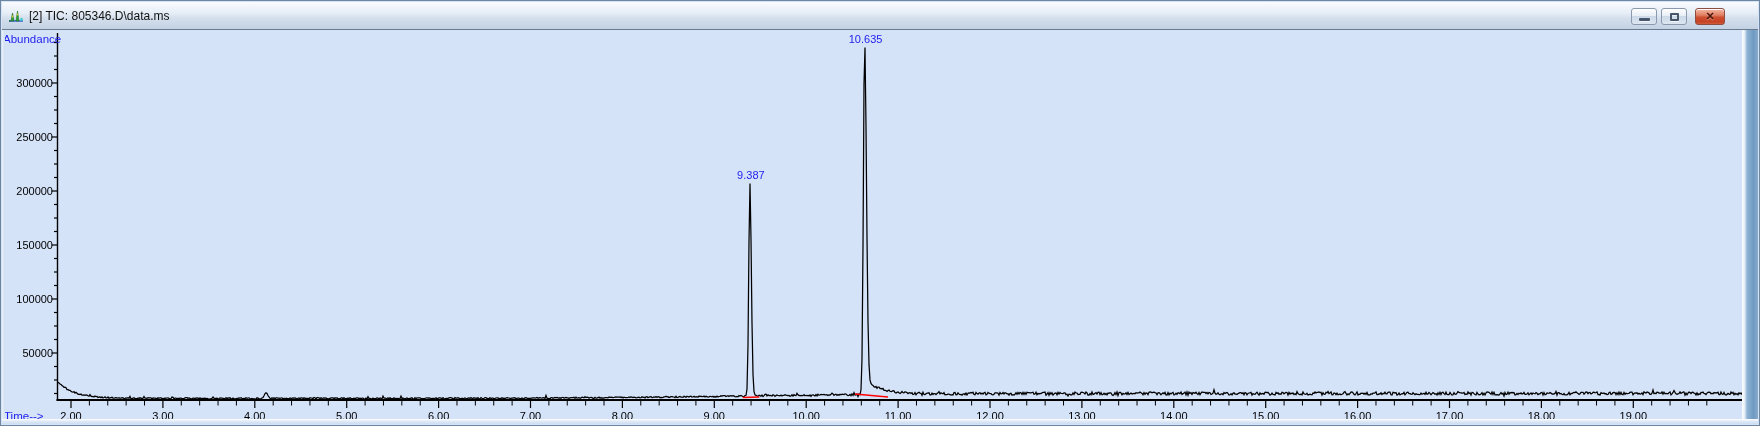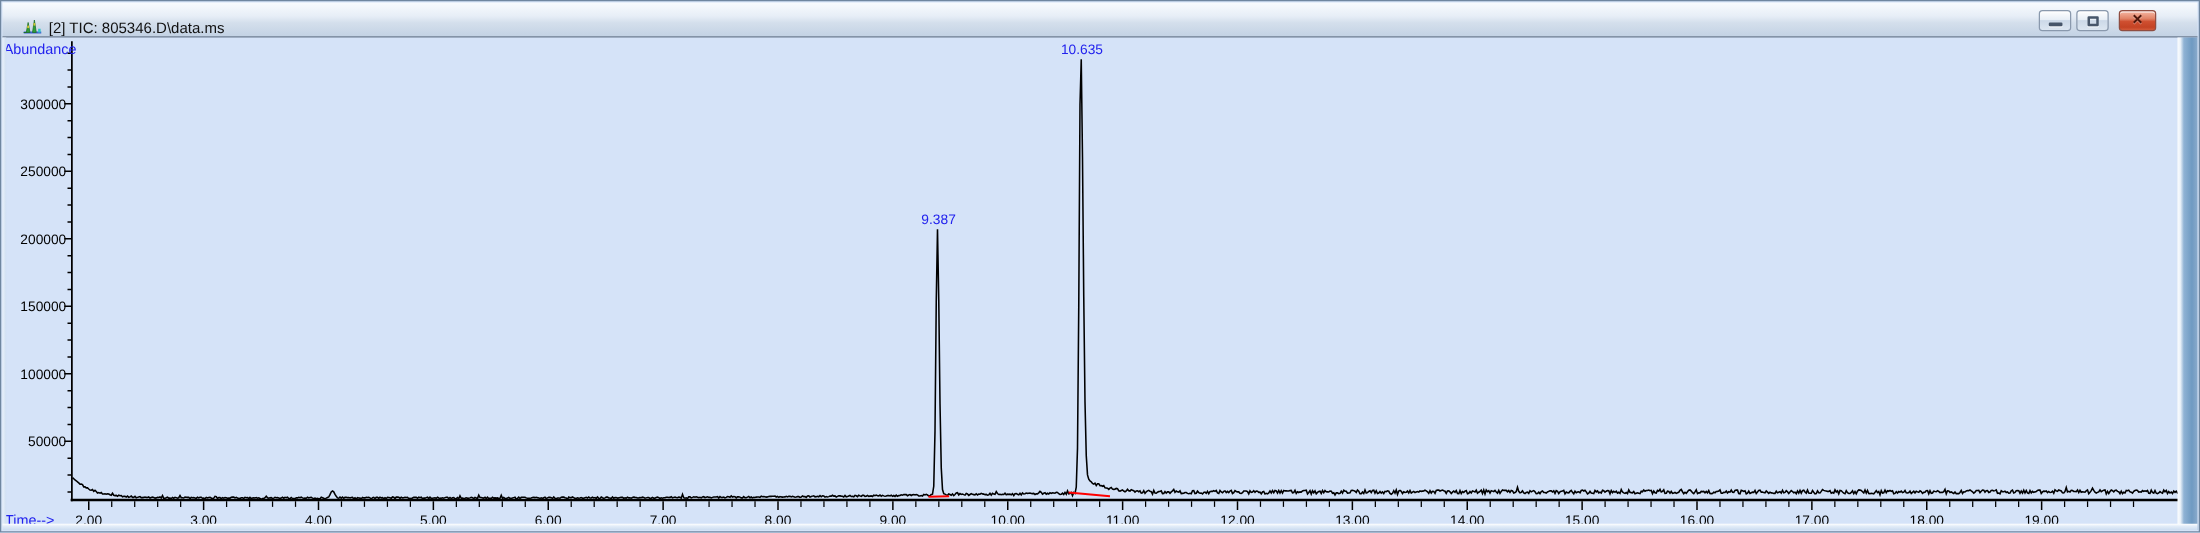--- a/index.html
+++ b/index.html
@@ -6,21 +6,21 @@
   *{box-sizing:border-box;}
   .window{
     position:relative;width:1760px;height:426px;overflow:hidden;
     background:#d5e3f8;border:1px solid #6f86a0;
     font-family:"Liberation Sans",sans-serif;
   }
   .titlebar{
     position:absolute;left:1px;right:1px;top:1px;height:28px;z-index:3;
     background:linear-gradient(#f8fbfe,#e7eef7 40%,#d4dfec 60%,#c3d2e4);
     border-bottom:1px solid #6b7b8e;
-    display:flex;align-items:flex-end;padding-left:10px;
+    display:flex;align-items:center;
   }
   .app-icon{width:16px;height:16px;margin:0 5px 0 6px;flex:0 0 auto;}
   .title-text{font-size:12px;color:#111;white-space:nowrap;}
   .win-buttons{position:absolute;top:6px;right:7px;height:18px;}
   .wbtn{
     position:absolute;top:0;height:17px;border-radius:3px;
     border:1px solid #8a99ad;
     background:linear-gradient(#fefefe,#e7eef6 45%,#ccd9e8 50%,#dce6f1);
     box-shadow:inset 0 1px 0 rgba(255,255,255,.9);
     display:flex;align-items:center;justify-content:center;cursor:default;

